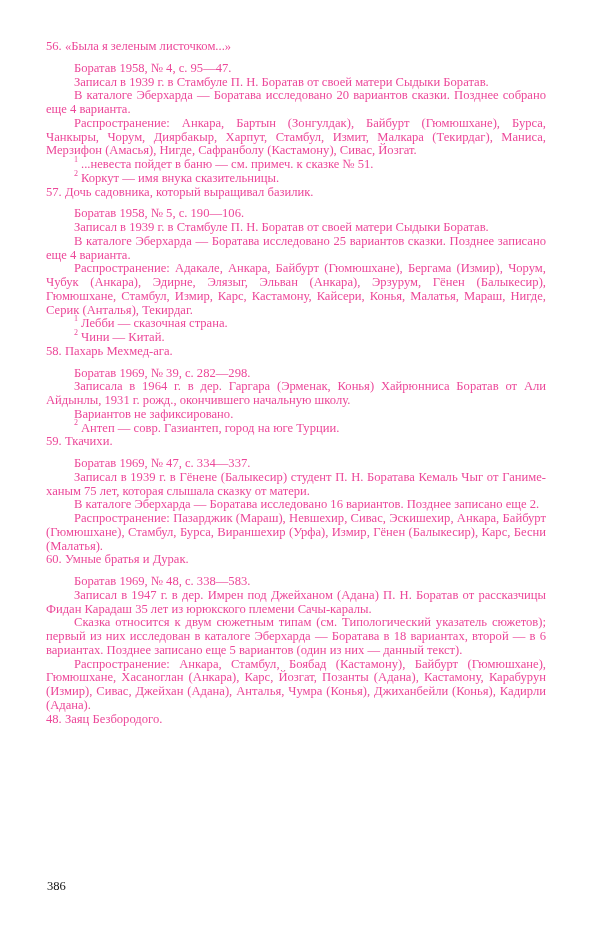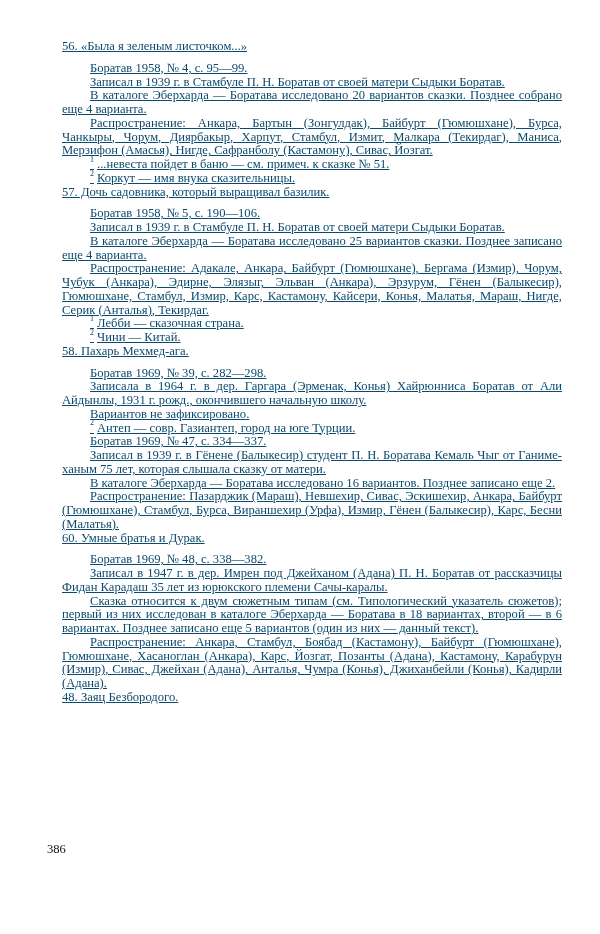--- a/index.html
+++ b/index.html
@@ -1,41 +1,41 @@
 <!DOCTYPE html>
 <html><head>
 <meta charset="utf-8">
 <style>
   html, body { margin: 0; padding: 0; background: #ffffff; }
   body { width: 600px; height: 934px; position: relative; overflow: hidden; }
   .page {
-    position: absolute; left: 62px; top: 40px; width: 500px;
+    position: absolute; left: 46px; top: 40px; width: 500px;
     font-family: "Liberation Serif", "DejaVu Serif", serif;
-    font-size: 12.6px; line-height: 13.75px; color: #0c4a6e; text-decoration: underline;
+    font-size: 12.6px; line-height: 13.75px; color: #ec4899;
   }
   .entry { margin: 0; }
   .entry-title { margin: 0 0 8px 0; }
   .entry + .entry { }
   .para { margin: 0; text-indent: 28px; text-align: justify; }
   .note { margin: 0; padding-left: 28px; position: relative; text-align: justify; }
   .note sup { font-size: 8px; position: relative; top: -1px; margin-right: 3px; vertical-align: super; line-height: 0; }
   .page-number {
-    position: absolute; left: 47px; top: 842px;
+    position: absolute; left: 47px; top: 879px;
     font-family: "Liberation Serif", "DejaVu Serif", serif;
     font-size: 12.6px; color: #111;
   }
 </style>
 </head>
 <body>
 
 <div class="page">
 
   <div class="entry">
     <p class="entry-title">56. «Была я зеленым листочком...»</p>
-    <p class="para">Боратав 1958, № 4, с. 95—99.</p>
+    <p class="para">Боратав 1958, № 4, с. 95—47.</p>
     <p class="para">Записал в 1939 г. в Стамбуле П. Н. Боратав от своей матери Сыдыки Боратав.</p>
     <p class="para">В каталоге Эберхарда — Боратава исследовано 20 вариантов сказки. Позднее собрано еще 4 варианта.</p>
     <p class="para">Распространение: Анкара, Бартын (Зонгулдак), Байбурт (Гюмюшхане), Бурса, Чанкыры, Чорум, Диярбакыр, Харпут, Стамбул, Измит, Малкара (Текирдаг), Маниса, Мерзифон (Амасья), Нигде, Сафранболу (Кастамону), Сивас, Йозгат.</p>
     <p class="note"><sup>1</sup><span>...невеста пойдет в баню — см. примеч. к сказке № 51.</span></p>
     <p class="note"><sup>2</sup><span>Коркут — имя внука сказительницы.</span></p>
   </div>
 
   <div class="entry">
     <p class="entry-title">57. Дочь садовника, который выращивал базилик.</p>
     <p class="para">Боратав 1958, № 5, с. 190—106.</p>
@@ -48,29 +48,30 @@
 
   <div class="entry">
     <p class="entry-title">58. Пахарь Мехмед-ага.</p>
     <p class="para">Боратав 1969, № 39, с. 282—298.</p>
     <p class="para">Записала в 1964 г. в дер. Гаргара (Эрменак, Конья) Хайрюнниса Боратав от Али Айдынлы, 1931 г. рожд., окончившего начальную школу.</p>
     <p class="para">Вариантов не зафиксировано.</p>
     <p class="note"><sup>2</sup><span>Антеп — совр. Газиантеп, город на юге Турции.</span></p>
   </div>
 
   <div class="entry">
+    <p class="entry-title">59. Ткачихи.</p>
     <p class="para">Боратав 1969, № 47, с. 334—337.</p>
     <p class="para">Записал в 1939 г. в Гёнене (Балыкесир) студент П. Н. Боратава Кемаль Чыг от Ганиме-ханым 75 лет, которая слышала сказку от матери.</p>
     <p class="para">В каталоге Эберхарда — Боратава исследовано 16 вариантов. Позднее записано еще 2.</p>
     <p class="para">Распространение: Пазарджик (Мараш), Невшехир, Сивас, Эскишехир, Анкара, Байбурт (Гюмюшхане), Стамбул, Бурса, Виран­шехир (Урфа), Измир, Гёнен (Балыкесир), Карс, Бесни (Малатья).</p>
   </div>
 
   <div class="entry">
     <p class="entry-title">60. Умные братья и Дурак.</p>
-    <p class="para">Боратав 1969, № 48, с. 338—382.</p>
+    <p class="para">Боратав 1969, № 48, с. 338—583.</p>
     <p class="para">Записал в 1947 г. в дер. Имрен под Джейханом (Адана) П. Н. Боратав от рассказчицы Фидан Карадаш 35 лет из юрюкского племени Сачы-каралы.</p>
     <p class="para">Сказка относится к двум сюжетным типам (см. Типологический указатель сюжетов); первый из них исследован в каталоге Эберхарда — Боратава в 18 вариантах, второй — в 6 вариантах. Позднее записано еще 5 вариантов (один из них — данный текст).</p>
     <p class="para">Распространение: Анкара, Стамбул, Боябад (Кастамону), Байбурт (Гюмюшхане), Гюмюшхане, Хасаноглан (Анкара), Карс, Йозгат, Позанты (Адана), Кастамону, Карабурун (Измир), Сивас, Джейхан (Адана), Анталья, Чумра (Конья), Джиханбейли (Конья), Кадирли (Адана).</p>
   </div>
 
   <div class="entry">
     <p class="entry-title">48. Заяц Безбородого.</p>
   </div>
 
 </div>

